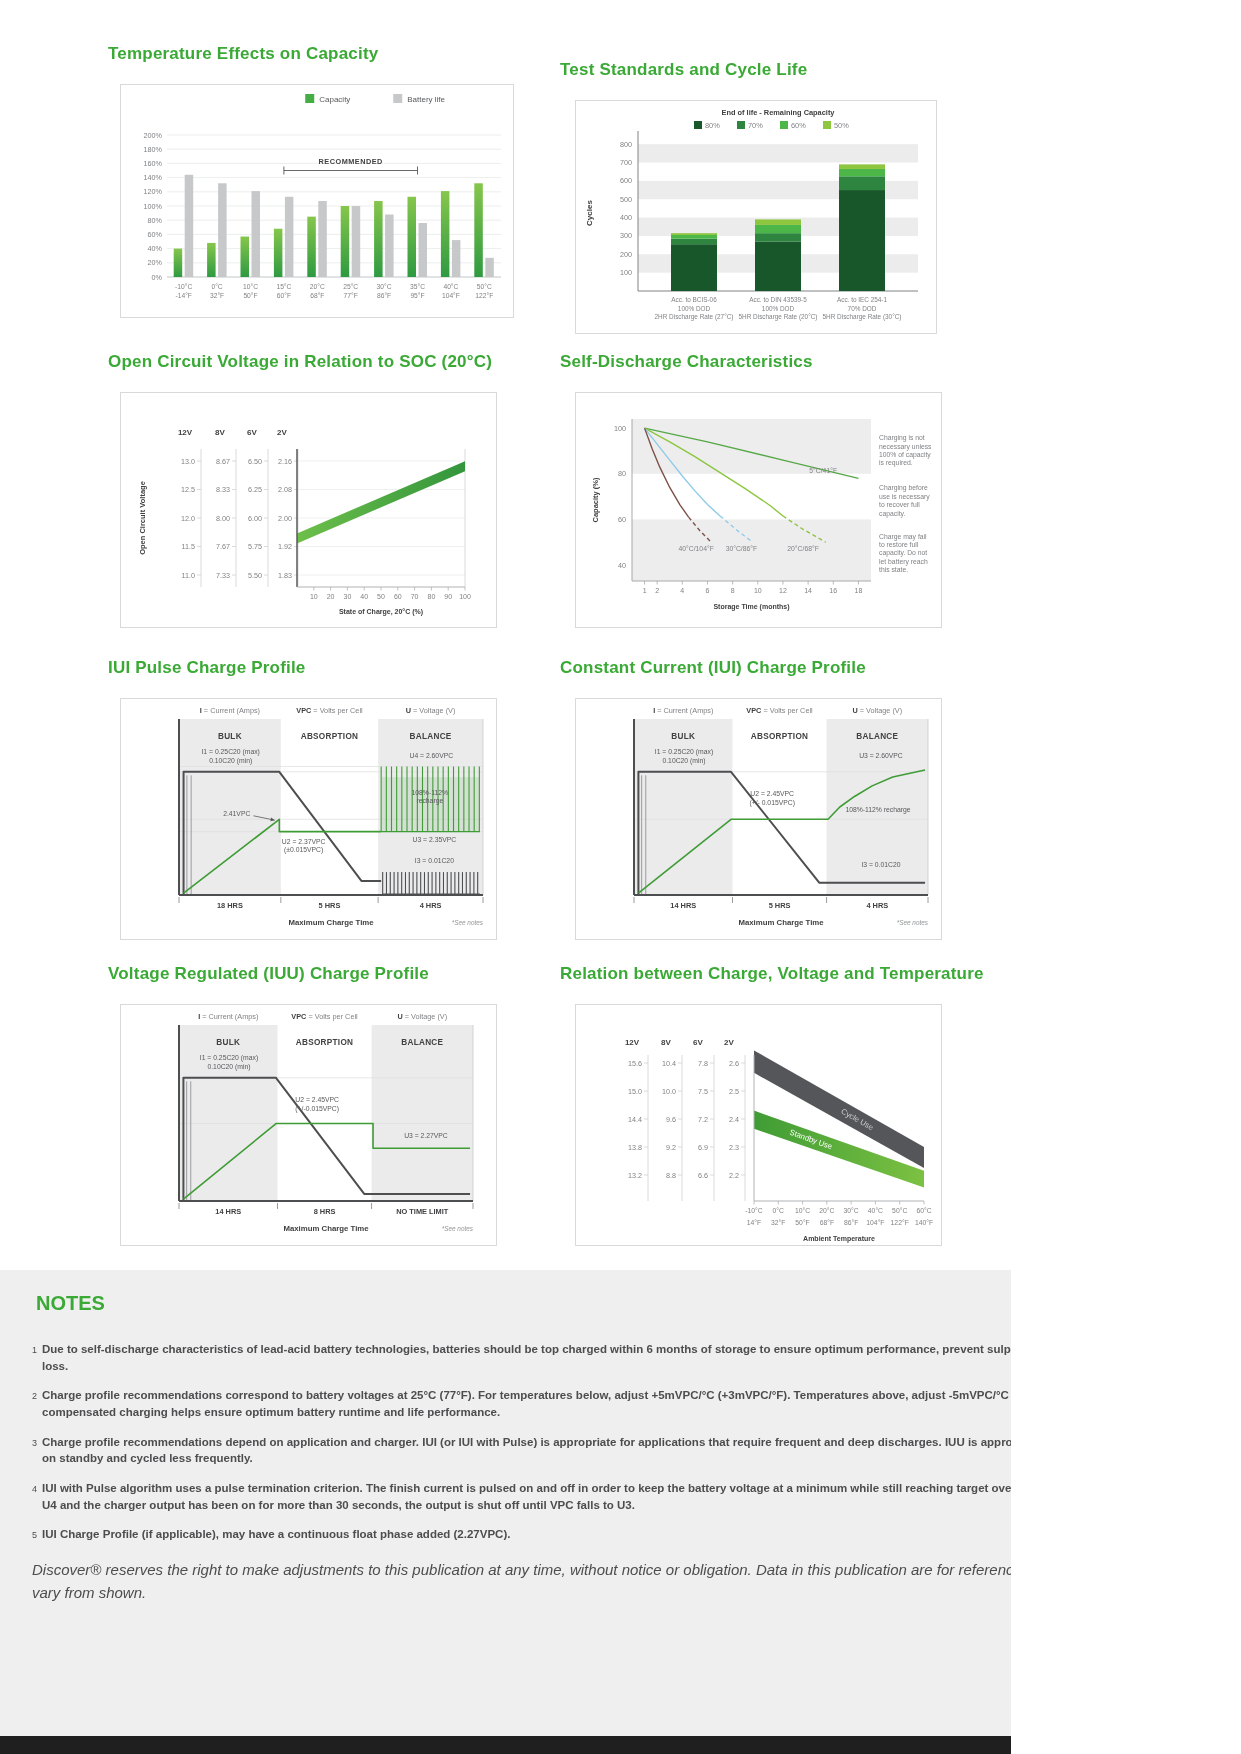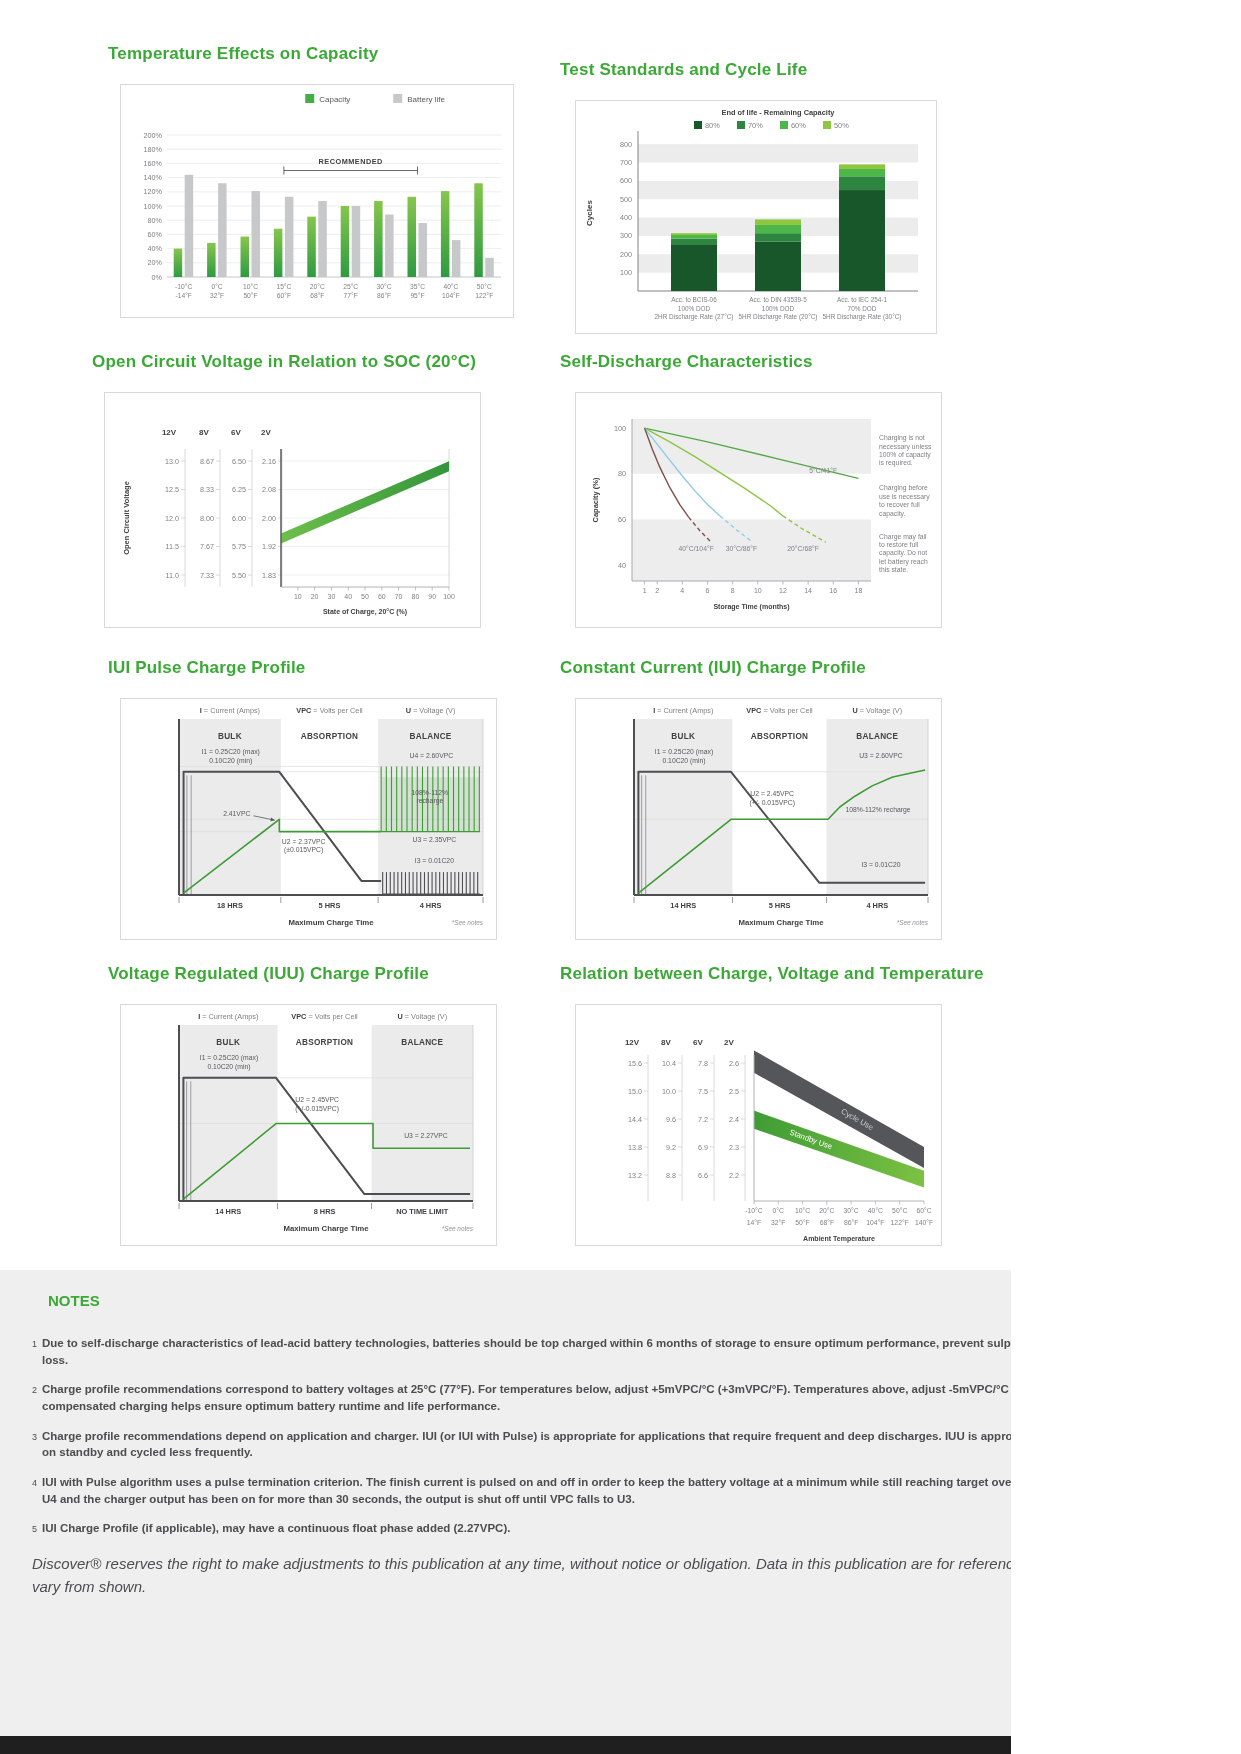--- a/index.html
+++ b/index.html
@@ -3,21 +3,21 @@
 <meta charset="utf-8">
 <style>
   html,body{margin:0;padding:0;background:#fff;}
   body{font-family:"Liberation Sans","DejaVu Sans",sans-serif;color:#414042;}
   #page{position:relative;width:1011px;height:1754px;background:#fff;overflow:hidden;}
   .sec{position:absolute;}
   .sec h2{margin:0;font-size:17px;font-weight:bold;color:#3aa935;letter-spacing:0.2px;}
   .panel{background:#fff;border:1px solid #d8d9da;margin-top:20px;}
   svg text{font-family:"Liberation Sans","DejaVu Sans",sans-serif;}
   #notes-sec{position:absolute;left:0;top:1270px;width:1241px;height:466px;background:#efefef;box-sizing:border-box;padding:22px 32px 0 32px;}
-  #notes-sec h2{margin:0 0 26px 16px;font-size:15px;font-weight:bold;color:#3aa935;}
+  #notes-sec h2{margin:0 0 26px 4px;font-size:20px;font-weight:bold;color:#3aa935;}
   .note{display:flex;margin:0 0 13px 0;font-size:11.5px;line-height:1.45;color:#4d4d4f;}
   .note .num{flex:0 0 10px;font-size:9px;padding-top:3px;color:#4d4d4f;}
   .note .txt{flex:1;max-width:1150px;font-weight:bold;}
   #disclaimer{margin-top:16px;font-size:15px;line-height:1.5;font-style:italic;color:#4d4d4f;}
   #footer-bar{position:absolute;left:0;top:1736px;width:1241px;height:18px;background:#1f1f1f;}
 </style>
 </head>
 <body>
 
 <div id="page">
@@ -152,21 +152,21 @@
           <text x="172" y="27" font-size="7.4" fill="#808285">70%</text>
           <rect x="204" y="20" width="8" height="8" fill="#4db648"></rect>
           <text x="215" y="27" font-size="7.4" fill="#808285">60%</text>
           <rect x="247" y="20" width="8" height="8" fill="#8fc63f"></rect>
           <text x="258" y="27" font-size="7.4" fill="#808285">50%</text>
           <text x="16" y="112" font-size="8" fill="#414042" text-anchor="middle" font-weight="bold" transform="rotate(-90 16 112)">Cycles</text>
         </svg>
     </div>
   </div>
 
-  <div class="sec" style="left:92px;top:352px">
+  <div class="sec" style="left:108px;top:352px">
     <h2>Open Circuit Voltage in Relation to SOC (20°C)</h2>
     <div class="panel" style="width:375px;height:234px;margin-left:12px">
       <svg id="c2" width="375" height="234">
           <defs>
             <linearGradient id="gb2" x1="0" y1="0" x2="1" y2="0">
               <stop offset="0" stop-color="#6dbf4a"></stop>
               <stop offset="1" stop-color="#33953c"></stop>
             </linearGradient>
           </defs>
           <text x="24" y="125" font-size="7.5" fill="#414042" text-anchor="middle" font-weight="bold" transform="rotate(-90 24 125)">Open Circuit Voltage</text>

